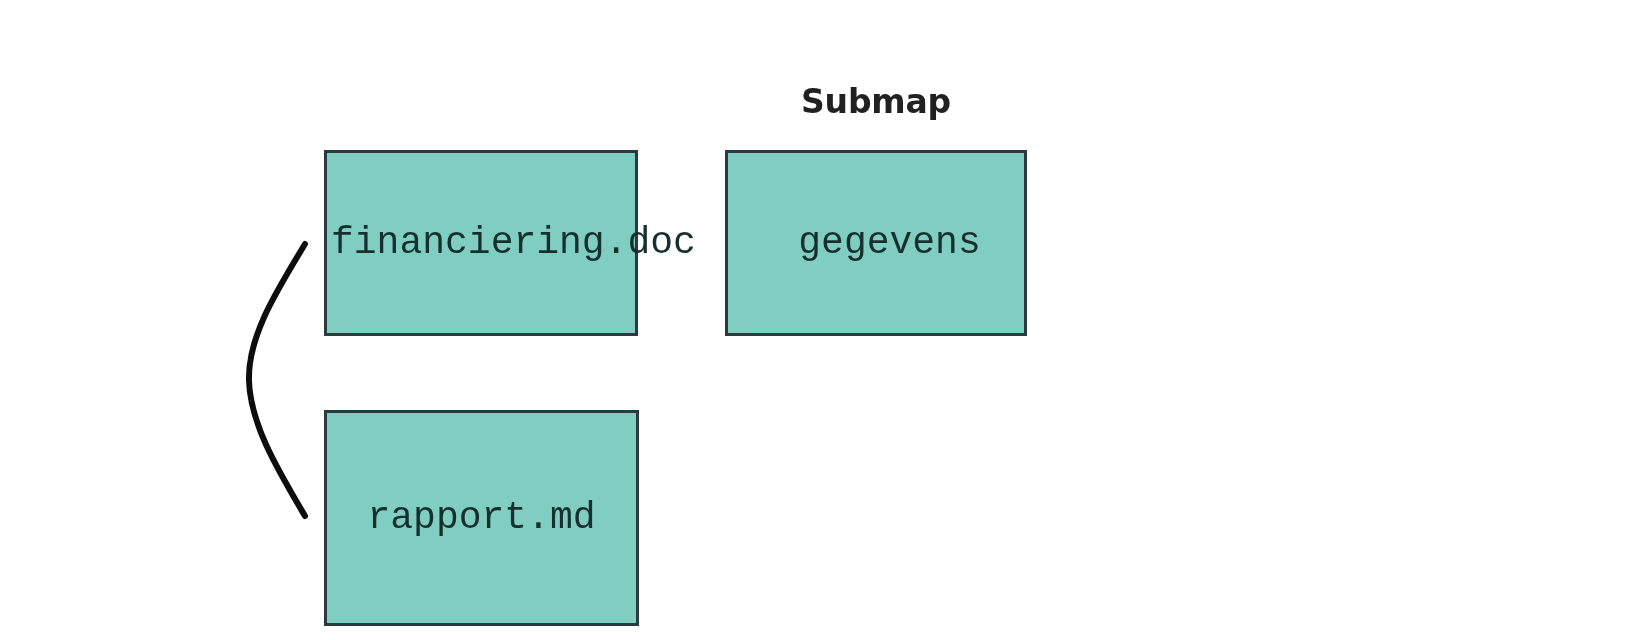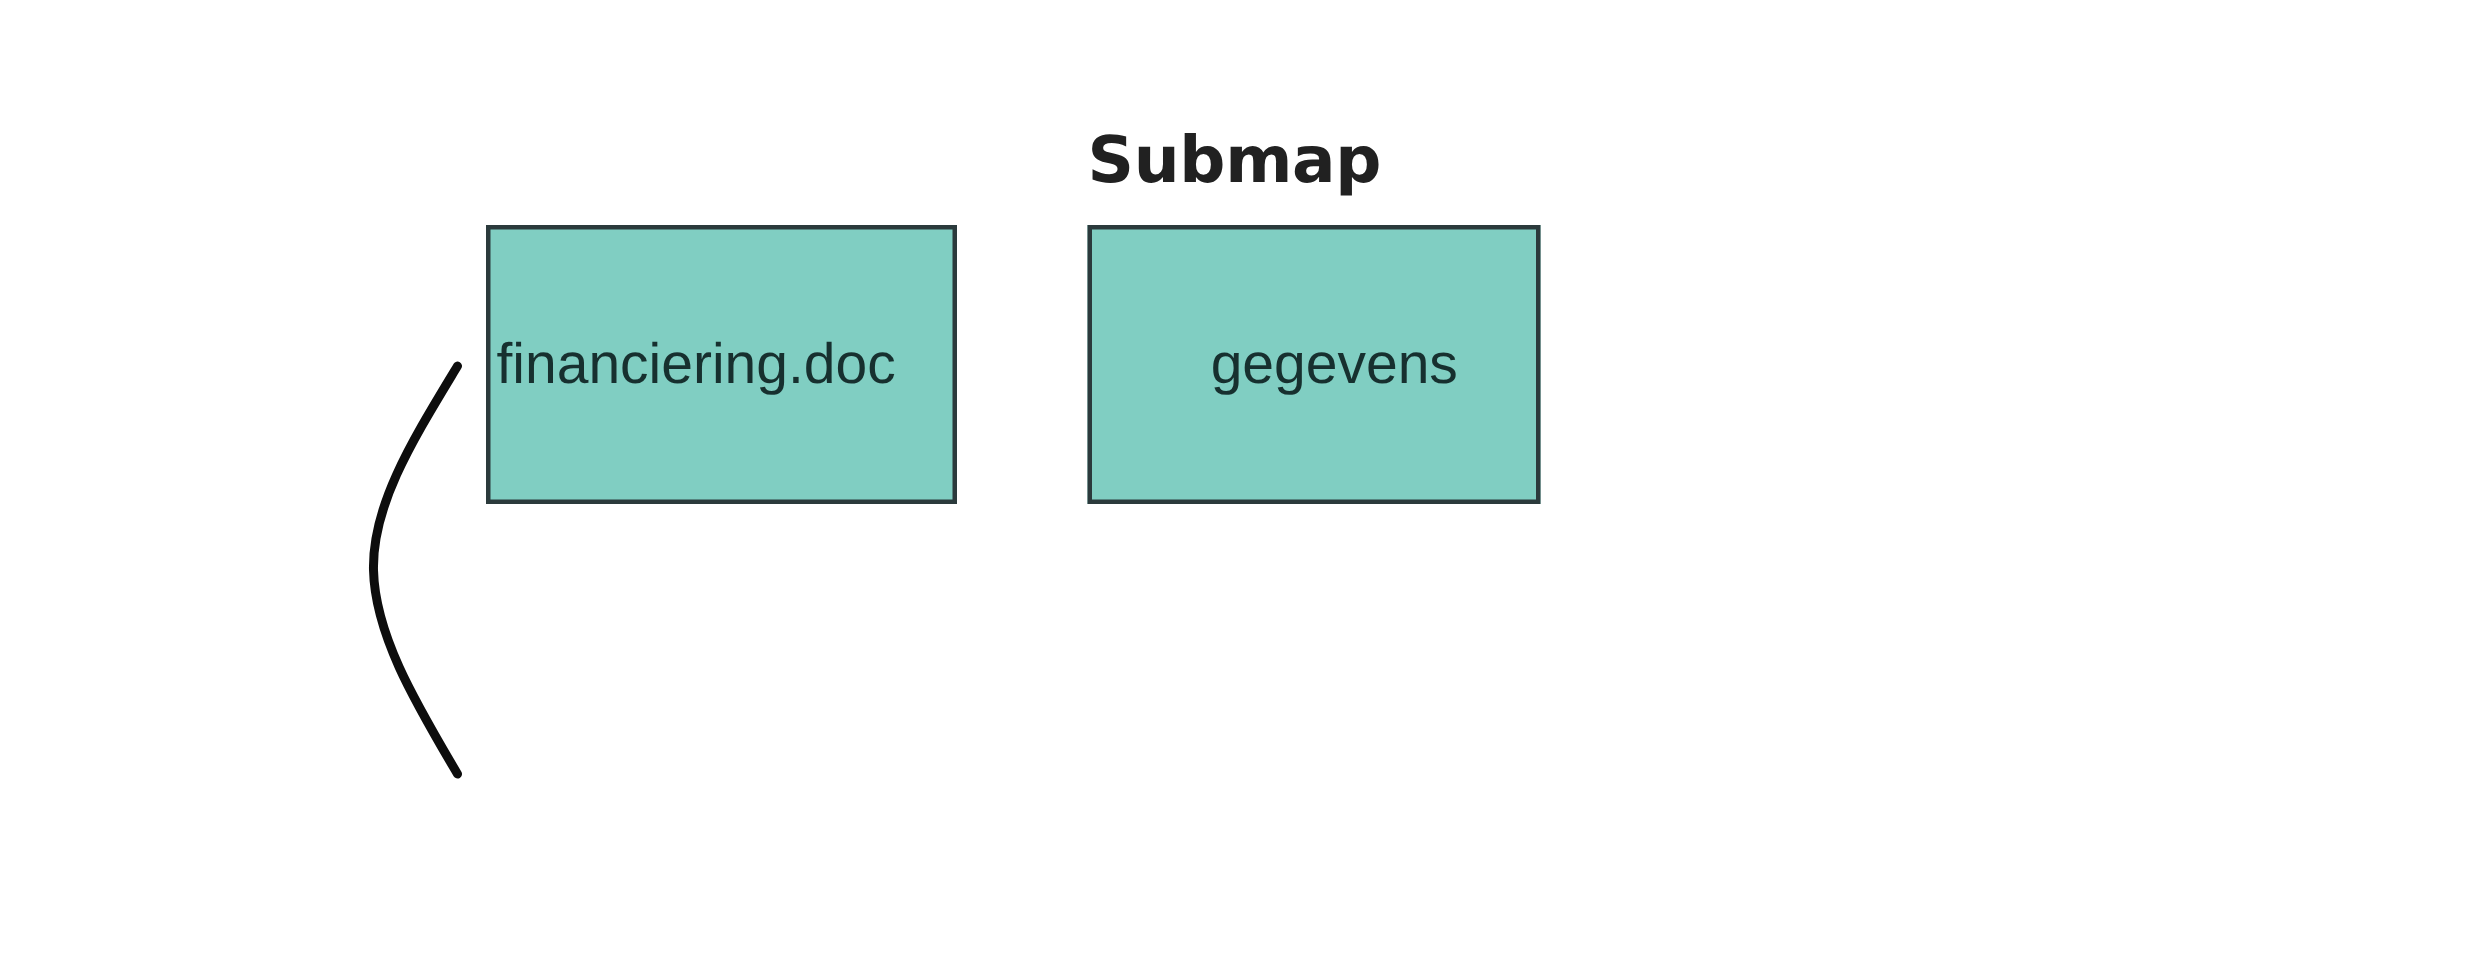--- a/index.html
+++ b/index.html
@@ -31,22 +31,22 @@
     left: 14px;
     top: 352px;
     font-size: 34px;
   }
 
   
   #submap-heading {
     left: 725px;
     top: 82px;
     width: 302px;
-    text-align: left;
-    font-size: 43px;
+    text-align: center;
+    font-size: 33px;
   }
 
   
   #brace-wrap {
     position: absolute;
     left: 238px;
     top: 240px;
     width: 80px;
     height: 280px;
   }
@@ -61,21 +61,21 @@
   .node-box {
     position: absolute;
     box-sizing: border-box;
     background: #80cec2;
     border: 3px solid #2b3a3c;
     display: flex;
     align-items: center;
     overflow: visible;
   }
   .node-label {
-    font-family: Liberation Sans, sans-serif;
+    font-family: Liberation Mono, monospace;
     font-weight: normal;
     font-size: 38px;
     color: #17302f;
     white-space: nowrap;
     line-height: 1;
   }
 
   
   #node-financiering {
     left: 324px;
@@ -116,20 +116,23 @@
   <div id="brace-wrap">
     <svg viewBox="0 0 80 280" xmlns="http://www.w3.org/2000/svg" aria-hidden="true">
       <path d="M 67 4 C 38 52, 10 96, 11 140 C 12 184, 40 230, 67 276" fill="none" stroke="#0d0d0d" stroke-width="6" stroke-linecap="round" stroke-linejoin="round"></path>
     </svg>
   </div>
 
   <div id="node-financiering" class="node-box">
     <span class="node-label">financiering.doc</span>
   </div>
 
+  <div id="node-rapport" class="node-box">
+    <span class="node-label">rapport.md</span>
+  </div>
 
   <div id="submap-heading" class="group-label">Submap</div>
 
   <div id="node-gegevens" class="node-box">
     <span class="node-label">gegevens</span>
   </div>
 
 </div>
 
 </body></html>

